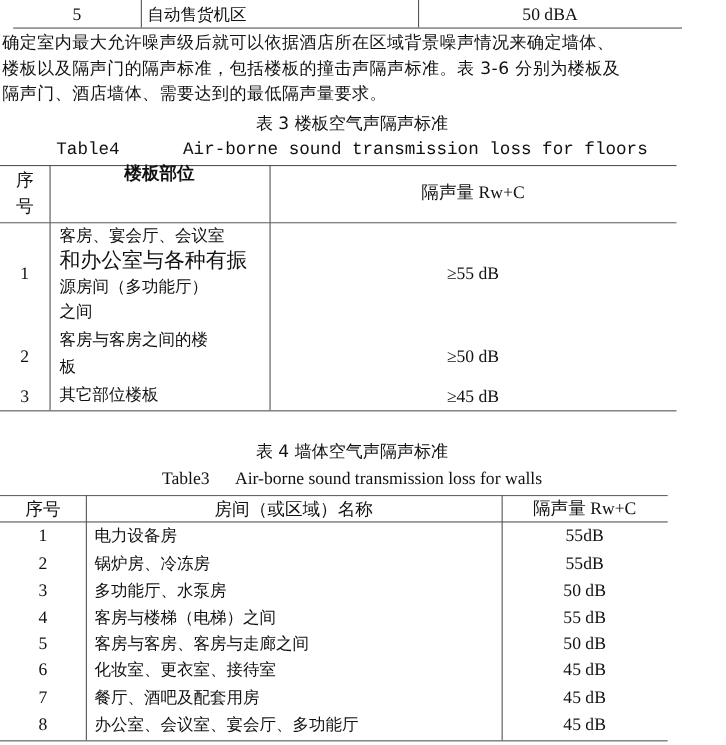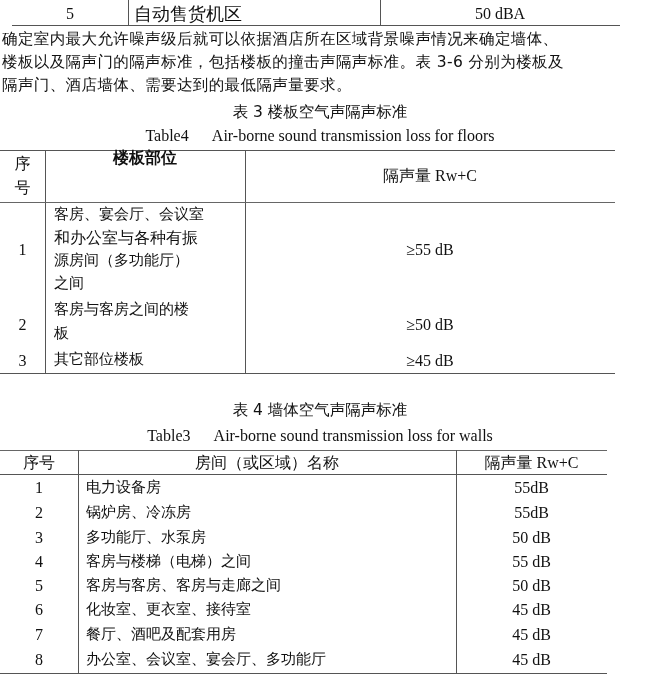--- a/index.html
+++ b/index.html
@@ -14,51 +14,51 @@
   .center { text-align:center; }
   .para { position:absolute; left:2px; width:660px; font-size:16px; line-height:23.5px; letter-spacing:0.4px; white-space:nowrap; }
   .cap { position:absolute; left:0; width:660px; text-align:center; font-size:16px; line-height:22px; }
 </style>
 </head>
 <body>
 
 <div>
   <div class="cell t center" style="left:12px;top:2px;width:116px;">5</div>
   <div class="vline" style="left:128px;top:0;height:25px;"></div>
-  <div class="cell cjk" style="left:134px;top:2px;font-size:18px;">自动售货机区</div>
+  <div class="cell cjk" style="left:134px;top:2px;font-size:15px;">自动售货机区</div>
   <div class="vline" style="left:380px;top:0;height:25px;"></div>
   <div class="cell t center" style="left:380px;top:2px;width:240px;">50 dBA</div>
   <div class="hline" style="left:12px;top:25px;width:608px;"></div>
 </div>
 
 <div>
   <div class="para cjk" style="top:28px;font-size:15.5px;">确定室内最大允许噪声级后就可以依据酒店所在区域背景噪声情况来确定墙体、</div>
   <div class="para cjk" style="top:51px;font-size:15.5px;">楼板以及隔声门的隔声标准，包括楼板的撞击声隔声标准。表 3-6 分别为楼板及</div>
   <div class="para cjk" style="top:74px;font-size:15.5px;">隔声门、酒店墙体、需要达到的最低隔声量要求。</div>
 </div>
 
 <div>
   <div class="cap cjk" style="top:101px;font-size:15.5px;width:640px;">表 3  楼板空气声隔声标准</div>
-  <div class="cap t" style="top:125px;white-space:pre;width:640px;">Table4      Air-borne sound transmission loss for floors</div>
+  <div class="cap t" style="top:125px;white-space:pre;width:640px;font-family:Liberation Mono, monospace;">Table4      Air-borne sound transmission loss for floors</div>
 
   <div class="hline" style="left:0;top:150px;width:615px;"></div>
   <div class="vline" style="left:45px;top:150px;height:223px;"></div>
   <div class="vline" style="left:245px;top:150px;height:223px;"></div>
 
   <div class="cell cjk center" style="left:0;top:152px;width:45px;">序</div>
   <div class="cell cjk center" style="left:0;top:176px;width:45px;">号</div>
   <div class="cell cjk center" style="left:45px;top:146px;width:200px;font-weight:bold;">楼板部位</div>
   <div class="cell t center" style="left:245px;top:164px;width:370px;">隔声量 Rw+C</div>
 
   <div class="hline thin" style="left:0;top:202px;width:615px;"></div>
 
   <div>
     <div class="cell t center" style="left:0;top:238px;width:45px;">1</div>
     <div class="cell cjk" style="left:54px;top:203px;font-size:15px;">客房、宴会厅、会议室</div>
-    <div class="cell cjk" style="left:54px;top:226px;font-size:16px;text-align:center;">和办公室与各种有振</div>
+    <div class="cell cjk" style="left:54px;top:226px;font-size:19px;text-align:center;">和办公室与各种有振</div>
     <div class="cell cjk" style="left:54px;top:249px;font-size:15px;">源房间（多功能厅）</div>
     <div class="cell cjk" style="left:54px;top:272px;font-size:15px;">之间</div>
     <div class="cell t center" style="left:245px;top:238px;width:370px;">≥55 dB</div>
   </div>
 
   <div>
     <div class="cell t center" style="left:0;top:313px;width:45px;">2</div>
     <div class="cell cjk" style="left:54px;top:298px;font-size:15px;">客房与客房之间的楼</div>
     <div class="cell cjk" style="left:54px;top:322px;font-size:15px;">板</div>
     <div class="cell t center" style="left:245px;top:313px;width:370px;">≥50 dB</div>

